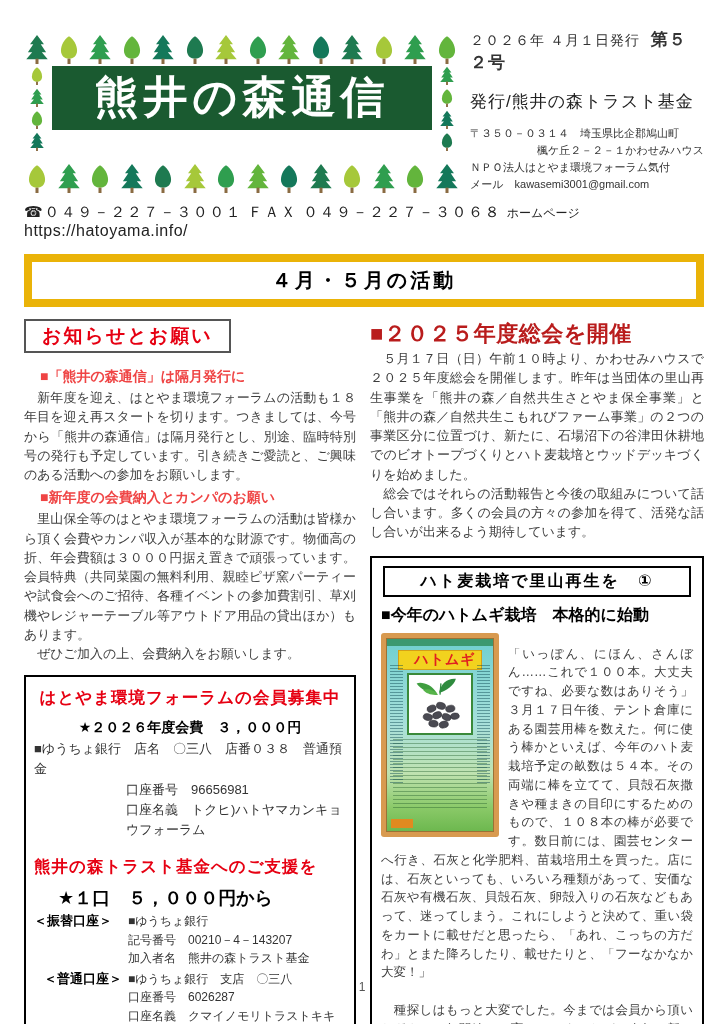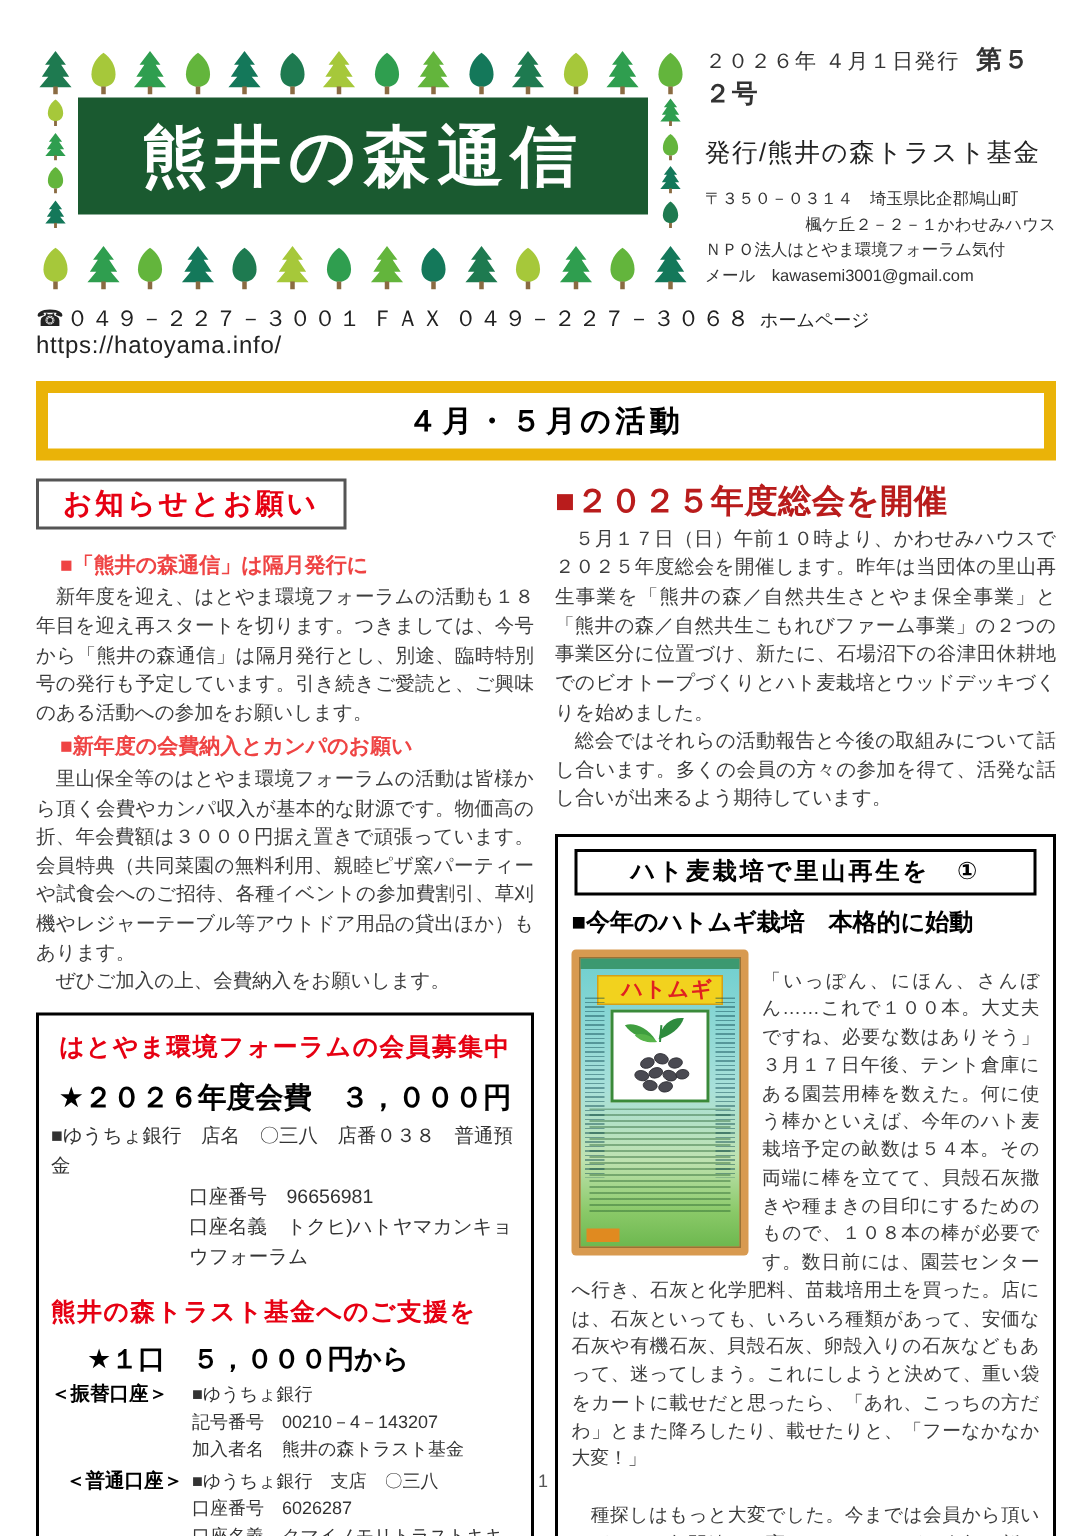--- a/index.html
+++ b/index.html
@@ -17,21 +17,21 @@
     width:436px; display:grid;
     grid-template-columns:26px 1fr 26px;
     grid-template-rows:auto auto auto; gap:2px;
   }
   .tree-row { grid-column:1 / 4; display:flex; justify-content:space-between; align-items:flex-end; }
   .tree-row .treewrap svg { width:26px; height:30px; display:block; }
   .tree-col { display:flex; flex-direction:column; justify-content:space-between; align-items:center; }
   .tree-col .treewrap svg { width:22px; height:19px; display:block; }
   .logo-box {
     background:#1a5a30; color:#fff; display:flex; align-items:center; justify-content:center;
-    height:78px; font-size:44px; font-weight:bold; letter-spacing:5px; white-space:nowrap;
+    height:64px; font-size:44px; font-weight:bold; letter-spacing:5px; white-space:nowrap;
   }
   .header-info { flex:1; padding-top:4px; }
   .issue-line { font-size:14px; letter-spacing:1px; color:#333; }
   .issue-line .issue-no { font-size:17px; font-weight:bold; margin-left:6px; }
   .publisher-line { font-size:17px; color:#222; margin-top:16px; letter-spacing:1px; }
   .address { font-size:11px; line-height:1.55; margin-top:12px; color:#333; }
   .address .l2 { text-align:right; }
   .contact-line { margin-top:10px; font-size:15px; letter-spacing:1.5px; color:#222; }
   .contact-line .hp-label { font-size:12px; letter-spacing:0; }
   .contact-line .hp-url { font-size:16px; letter-spacing:0.5px; color:#222; text-decoration:none; }
@@ -51,21 +51,21 @@
     display:inline-block; border:2px solid #555; padding:2px 16px;
     color:#e60012; font-weight:bold; font-size:19px; letter-spacing:2px; margin-bottom:10px;
   }
   .art-head  { font-size:14px; font-weight:bold; color:#ef4444; margin:5px 16px 2px; }
   .body-p { font-size:13px; line-height:1.48; text-align:justify; color:#3d3d3d; }
 
   
   .membership-box { border:2.5px solid #000; padding:10px 8px 12px; margin:12px 0 10px; }
   .red-title { color:#e60012; font-weight:bold; font-size:16.5px; text-align:center; letter-spacing:1px; }
   .red-title-left { color:#e60012; font-weight:bold; font-size:16.5px; letter-spacing:1px; margin-top:16px; }
-  .fee-line { font-size:19px; font-weight:bold; color:#000; text-align:center; margin:10px 0 2px; }
+  .fee-line { font-size:14px; font-weight:bold; color:#000; text-align:center; margin:10px 0 2px; }
   .bank-block { font-size:13px; line-height:1.55; color:#333; }
   .bank-block .ind { margin-left:92px; }
   .unit-line { font-size:18px; font-weight:bold; color:#000; margin:8px 0 0 24px; }
   .acct { display:flex; margin-top:2px; }
   .acct-label { width:94px; flex:none; font-weight:bold; font-size:13px; color:#000; }
   .acct-label.r { text-align:right; padding-right:6px; }
   .acct-lines { font-size:12px; line-height:1.55; color:#333; }
 
   
   .meeting-head { font-size:22px; font-weight:bold; color:#b91c1c; letter-spacing:0.5px; }

